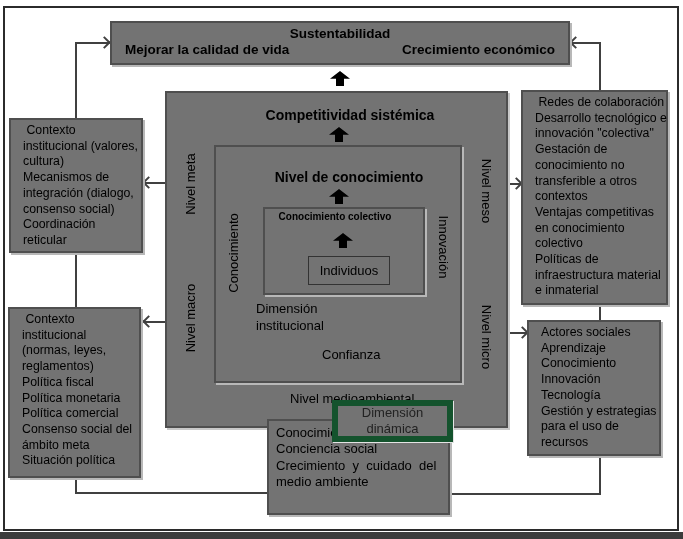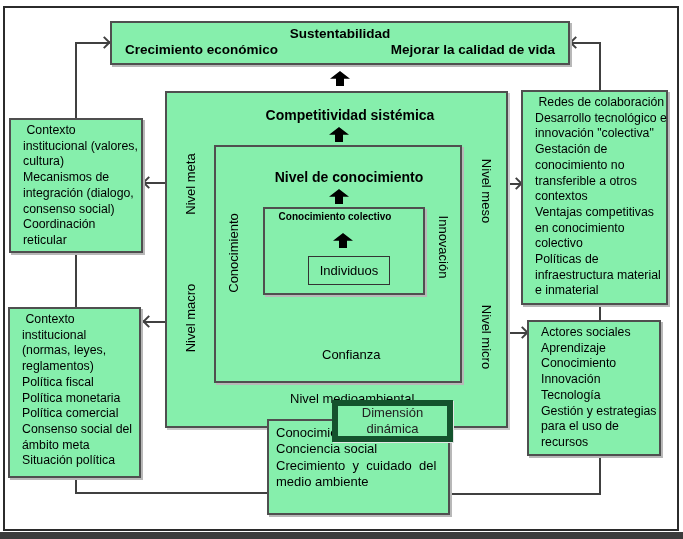--- a/index.html
+++ b/index.html
@@ -1,21 +1,21 @@
 <!DOCTYPE html>
 <html><head>
 <meta charset="utf-8">
 <style>
   html,body{margin:0;padding:0;background:#fff;}
   #canvas{position:relative;width:683px;height:539px;background:#ffffff;
           font-family:"Liberation Sans",sans-serif;color:#000;overflow:hidden;}
   .frame{position:absolute;left:3px;top:6px;width:676px;height:525px;
          border:2px solid #2b2b2b;box-sizing:border-box;}
   .bottombar{position:absolute;left:0;top:532px;width:683px;height:7px;background:#3b3b3b;}
-  .box{position:absolute;background:#86efac;border:2px solid #4f4f4f;
+  .box{position:absolute;background:#737373;border:2px solid #4f4f4f;
        box-shadow:2px 2px 0 #b8b8b8;box-sizing:border-box;}
   .box-text{font-size:12.3px;line-height:15.7px;white-space:pre;padding:3px 12px;}
   .hline,.vline{position:absolute;background:#404040;}
   .hline{height:2px;} .vline{width:2px;}
   .chev{position:absolute;width:9px;height:9px;box-sizing:border-box;}
   .chev-left{border-left:2px solid #404040;border-bottom:2px solid #404040;transform:rotate(45deg);}
   .chev-right{border-right:2px solid #404040;border-top:2px solid #404040;transform:rotate(45deg);}
   .barrow{position:absolute;width:20px;height:15px;background:#000;
           clip-path:polygon(50% 0,100% 52%,70% 52%,70% 100%,30% 100%,30% 52%,0 52%);}
   .vlabel{position:absolute;font-size:13px;white-space:nowrap;}
@@ -89,20 +89,21 @@
     <span>Individuos</span>
   </div>
 
   <div class="vlabel rotccw" style="left:190px;top:184px;">Nivel meta</div>
   <div class="vlabel rotccw" style="left:190px;top:318px;">Nivel macro</div>
   <div class="vlabel rotcw" style="left:486px;top:191px;">Nivel meso</div>
   <div class="vlabel rotcw" style="left:486px;top:337px;">Nivel micro</div>
   <div class="vlabel rotccw" style="left:233px;top:253px;">Conocimiento</div>
   <div class="vlabel rotcw" style="left:443px;top:247px;">Innovación</div>
 
+  <div class="label13" style="left:256px;top:300px;width:100px;line-height:17px;">Dimensión institucional</div>
   <div class="label13" style="left:322px;top:347px;">Confianza</div>
   <div class="label13" id="nivel-medioambiental">Nivel medioambiental</div>
 
   <div class="box" id="left-top-box">
     <div class="box-text">&nbsp;Contexto
 institucional (valores,
 cultura)
 Mecanismos de
 integración (dialogo,
 consenso social)
@@ -143,22 +144,22 @@
 Innovación
 Tecnología
 Gestión y estrategias
 para el uso de
 recursos</div>
   </div>
 
   <div class="box" id="top-box">
     <div class="t1">Sustentabilidad</div>
     <div class="t2">
+      <span>Mejorar la calidad de vida</span>
       <span>Crecimiento económico</span>
-      <span>Mejorar la calidad de vida</span>
     </div>
   </div>
 
   <div class="box" id="dd-box">
     <span>Dimensión
 dinámica</span>
   </div>
   <div class="box" id="bottom-box">
     <div class="box-text">Conocimiento ambiental
 Conciencia social

